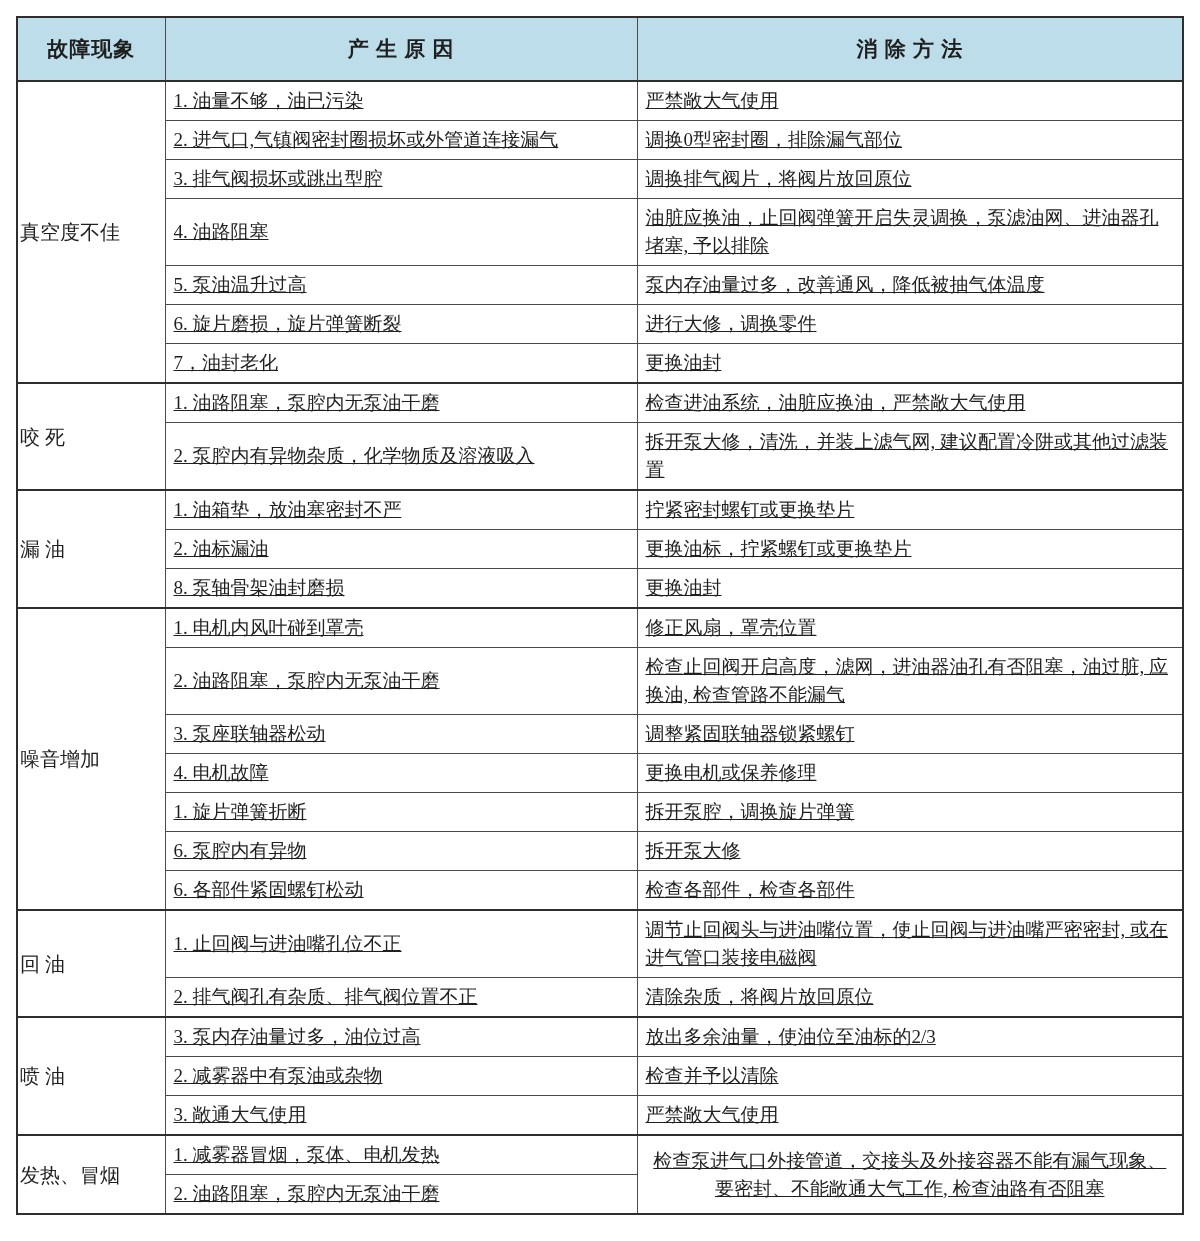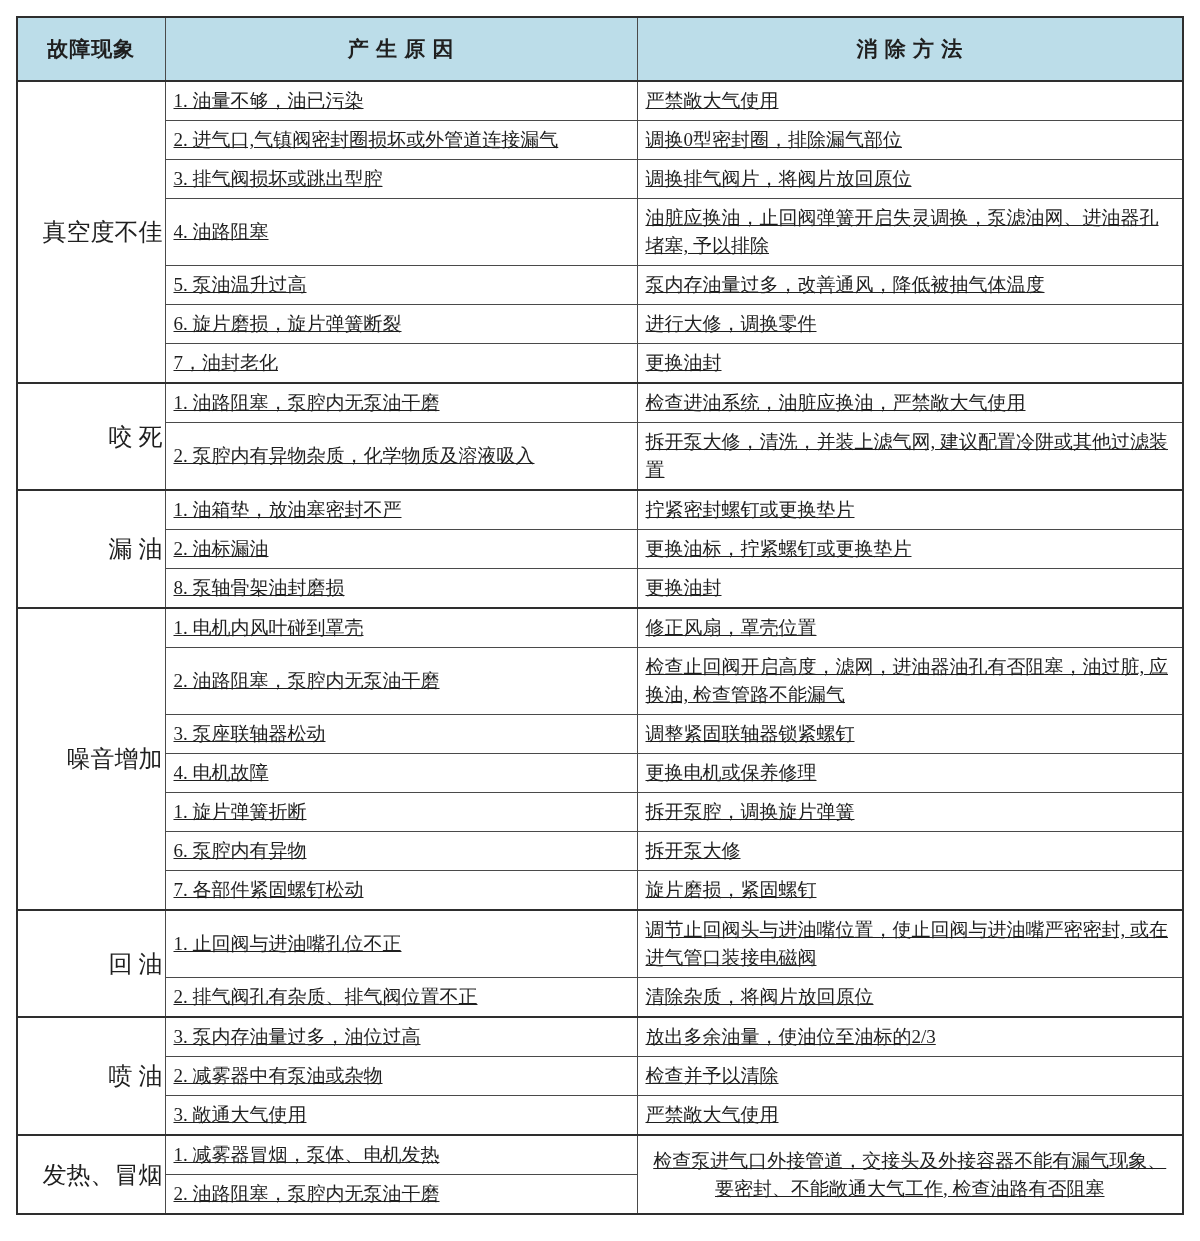--- a/index.html
+++ b/index.html
@@ -34,22 +34,22 @@
   thead th {
     background: #bcdde9;
     font-weight: bold;
     font-size: 21px;
     text-align: center;
     height: 52px;
     letter-spacing: 1px;
     border-bottom: 2px solid #2e2e2e;
   }
   td.fault-cell {
-    text-align: right;
-    font-size: 24px;
+    text-align: left;
+    font-size: 20px;
     padding-left: 2px;
     padding-right: 2px;
   }
   td.cause-cell, td.fix-cell {
     text-align: left;
     text-decoration: underline;
   }
   td.fix-cell.merged {
     text-align: center;
   }
@@ -145,22 +145,22 @@
         </tr>
         <tr>
           <td class="cause-cell">1. 旋片弹簧折断</td>
           <td class="fix-cell">拆开泵腔，调换旋片弹簧</td>
         </tr>
         <tr>
           <td class="cause-cell">6. 泵腔内有异物</td>
           <td class="fix-cell">拆开泵大修</td>
         </tr>
         <tr>
-          <td class="cause-cell">7. 各部件紧固螺钉松动</td>
-          <td class="fix-cell">旋片磨损，紧固螺钉</td>
+          <td class="cause-cell">6. 各部件紧固螺钉松动</td>
+          <td class="fix-cell">检查各部件，检查各部件</td>
         </tr>
         <tr class="section-start">
           <td class="fault-cell" rowspan="2">回 油</td>
           <td class="cause-cell">1. 止回阀与进油嘴孔位不正</td>
           <td class="fix-cell">调节止回阀头与进油嘴位置，使止回阀与进油嘴严密密封, 或在进气管口装接电磁阀</td>
         </tr>
         <tr>
           <td class="cause-cell">2. 排气阀孔有杂质、排气阀位置不正</td>
           <td class="fix-cell">清除杂质，将阀片放回原位</td>
         </tr>

